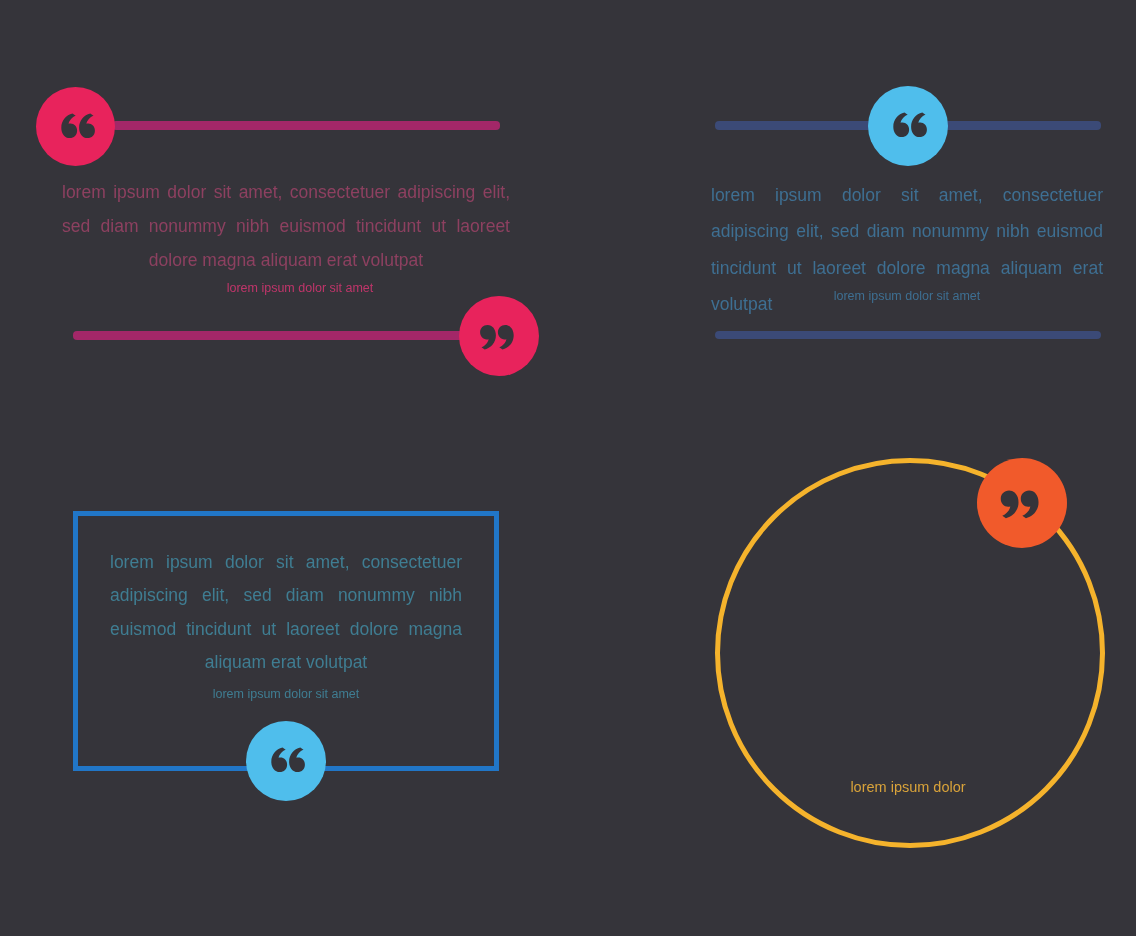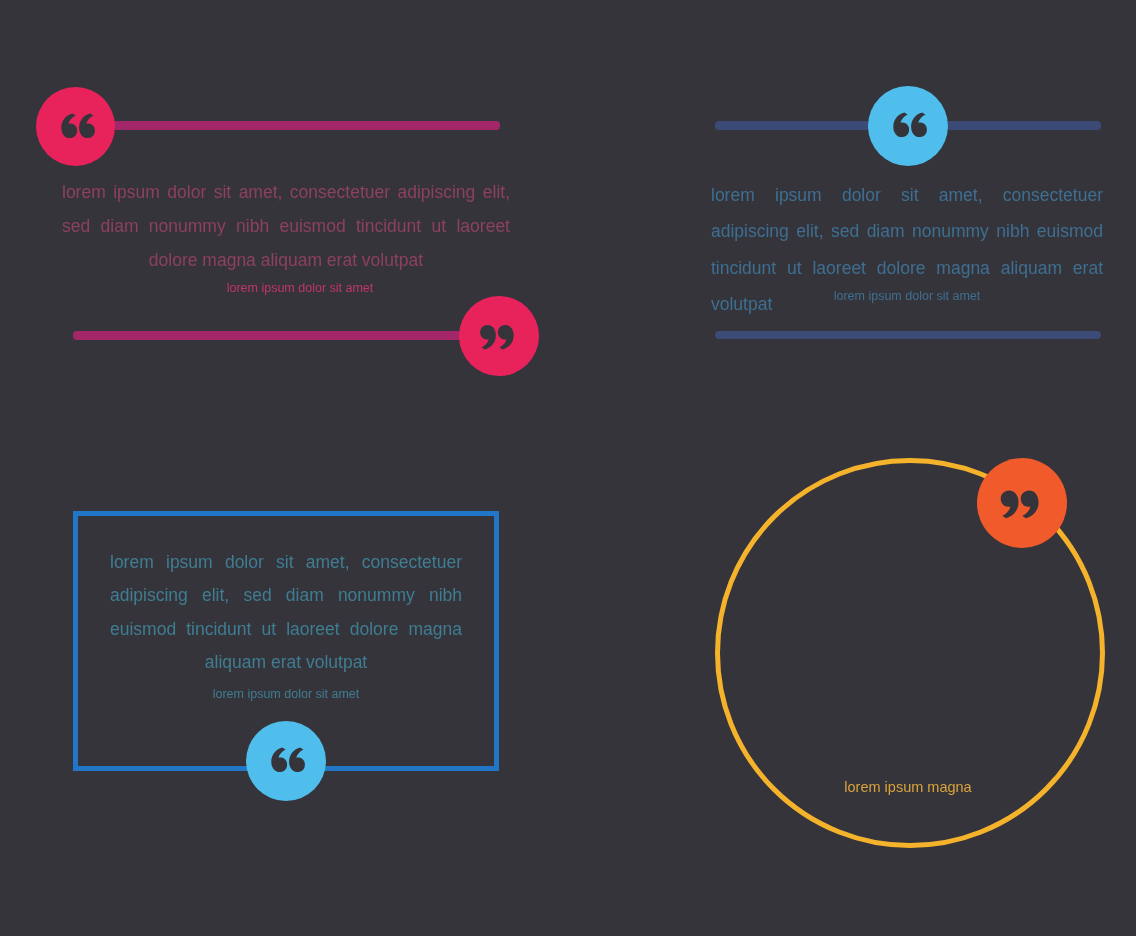--- a/index.html
+++ b/index.html
@@ -146,21 +146,21 @@
 
   <div class="q4-wrap">
     
     
     
     
     
     
   </div>
 
-  <div class="attrib" id="q4-attrib">lorem ipsum magna</div>
+  <div class="attrib" id="q4-attrib">lorem ipsum dolor</div>
 
   <div class="badge" id="q4-circle-close">
     <svg width="54" height="54" viewBox="0 0 48 48" aria-hidden="true">
       <g transform="rotate(180 24 24)">
         <path fill="#35343a" d="M20.5 10.5c-6.4 1.6-11.2 6.9-11.2 14.2 0 6.2 3.6 10.4 8.4 10.4 4.3 0 7.4-3.2 7.4-7.4 0-4.1-2.9-7.1-6.6-7.1-0.7 0-1.6 0.1-1.9 0.2 0.6-3.4 3.6-6.8 7.1-8.1z"></path>
         <path fill="#35343a" d="M38.3 10.5c-6.4 1.6-11.2 6.9-11.2 14.2 0 6.2 3.6 10.4 8.4 10.4 4.3 0 7.4-3.2 7.4-7.4 0-4.1-2.9-7.1-6.6-7.1-0.7 0-1.6 0.1-1.9 0.2 0.6-3.4 3.6-6.8 7.1-8.1z"></path>
       </g>
     </svg>
   </div>
 

